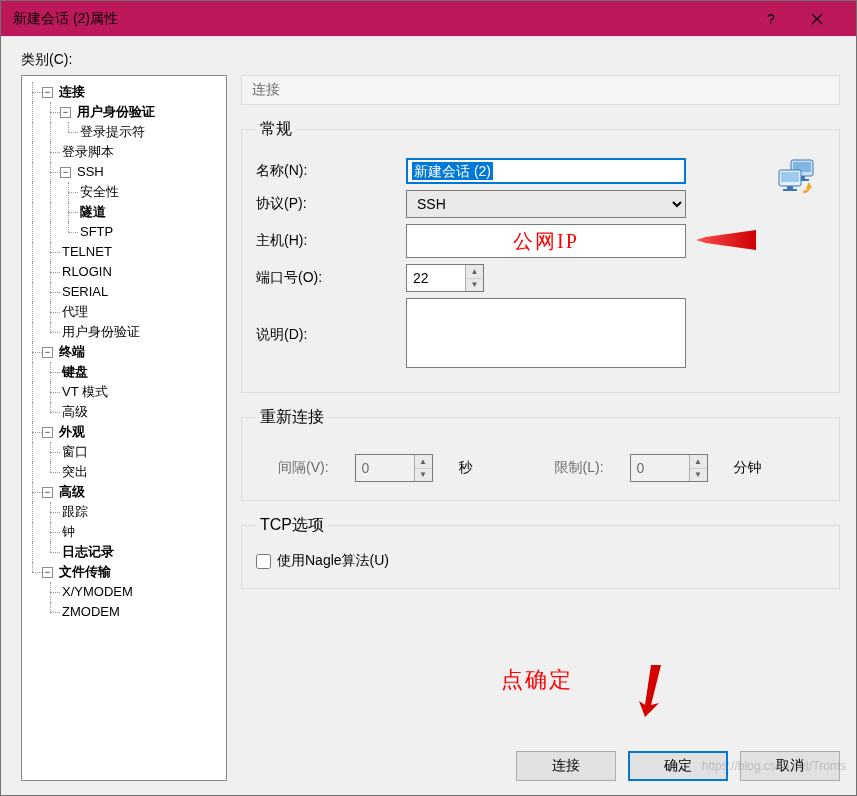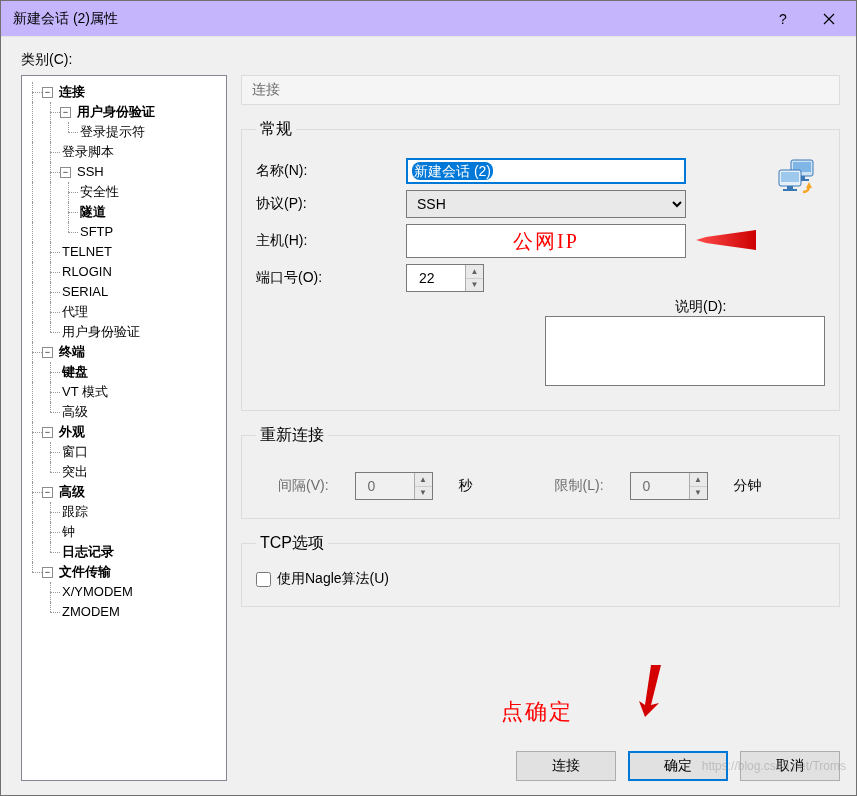--- a/index.html
+++ b/index.html
@@ -10,23 +10,23 @@
     width: 857px; height: 796px;
     border: 1px solid #707070;
     display: flex; flex-direction: column;
     background: #f0f0f0;
     position: relative;
   }
 
   
   .titlebar {
     height: 36px;
-    background: #c4b5fd;
+    background: #be185d;
     display: flex; align-items: center;
-    padding: 0 4px 0 12px;
+    padding: 0 16px 0 12px;
     border-bottom: 1px solid #e5e5e5;
   }
   .titlebar .title { font-size: 14px; color: #000; flex: 1; }
   .titlebar .tbtn {
     width: 46px; height: 36px;
     display: flex; align-items: center; justify-content: center;
     font-size: 14px; color: #000;
   }
   .titlebar .close svg { width: 12px; height: 12px; }
 
@@ -100,41 +100,41 @@
   .form-row .ctrl { flex: 0 0 auto; }
 
   input.text, select.combo, textarea.area, input.spin-val {
     font-size: 14px; font-family: inherit;
     border: 1px solid #7a7a7a;
     background: #ffffff; color: #000;
     padding: 2px 6px; height: 26px;
   }
   .name-val {
     display: inline-block; background: #0078d7; color: #ffffff;
-    padding: 0 2px; height: 18px; line-height: 18px; font-size: 14px; border-radius: 8px;
+    padding: 0 2px; height: 18px; line-height: 18px; font-size: 14px;
   }
   .name-wrap {
     width: 280px; height: 26px; border: 2px solid #0078d7;
     background: #ffffff; display: inline-flex; align-items: center;
     padding: 0 4px;
   }
 
   select.combo { width: 280px; height: 28px; background: #e9e9e9; }
 
   .host-wrap {
     width: 280px; height: 34px; border: 1px solid #7a7a7a;
     background: #ffffff; display: inline-flex; align-items: center; justify-content: center;
   }
   .host-placeholder { color: #ff0000; font-size: 20px; font-family: "SimSun", serif; letter-spacing: 2px; }
 
   .spin {
     display: inline-flex; border: 1px solid #7a7a7a; height: 28px; background: #fff;
   }
   .spin input {
-    border: none; width: 58px; padding: 0 12px; font-size: 14px; outline: none;
+    border: none; width: 58px; padding: 0 6px; font-size: 14px; outline: none;
   }
   .spin.disabled { background: #f0f0f0; }
   .spin.disabled input { background: #f0f0f0; color: #6d6d6d; }
   .spin .btns { display: flex; flex-direction: column; width: 18px; border-left: 1px solid #adadad; }
   .spin .btns div {
     flex: 1; font-size: 8px; display: flex; align-items: center; justify-content: center;
     background: #e9e9e9; color: #606060;
   }
   .spin .btns div:first-child { border-bottom: 1px solid #cdcdcd; }
 
@@ -155,21 +155,20 @@
   
   .arrow-right {
     position: absolute; width: 60px; height: 24px; pointer-events: none;
   }
   .arrow-right svg { width: 100%; height: 100%; }
 
   .annotation-text {
     position: absolute; color: #ff0000; font-size: 22px;
     font-family: "SimSun", "NSimSun", serif; letter-spacing: 2px;
     pointer-events: none;
-    margin-top: 32px;
   }
   .arrow-down {
     position: absolute; width: 30px; height: 52px; pointer-events: none;
   }
 
   
   .button-row {
     display: flex; justify-content: flex-end; gap: 12px;
     padding: 12px 0 0 0;
   }
@@ -676,21 +675,21 @@
                 <div class="spin">
                   <input value="22" style="">
                   <div class="btns">
                       <div>▲</div>
                       <div>▼</div>
                     </div>
                 </div>
               </div>
             </div>
 
-            <div class="form-row" style="align-items:flex-end;flex-direction:column;">
+            <div class="form-row" style="align-items:center;">
               <div class="lbl">说明(D):</div>
               <div class="ctrl">
                 <textarea class="area" style=""></textarea>
               </div>
             </div>
           </fieldset>
 
           <fieldset class="group">
             <legend>重新连接</legend>
             <div class="reconnect-line">

